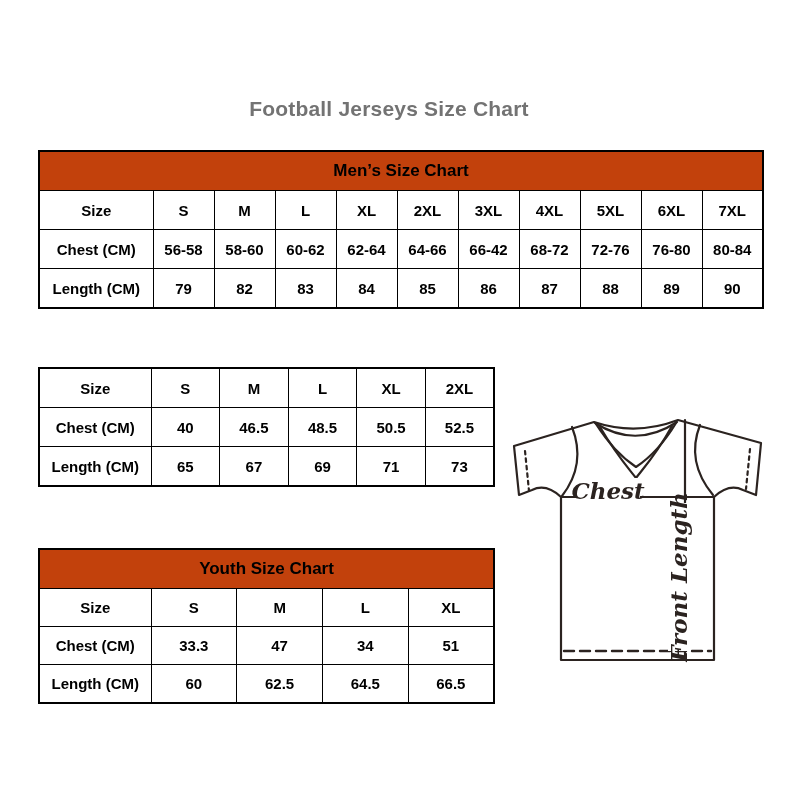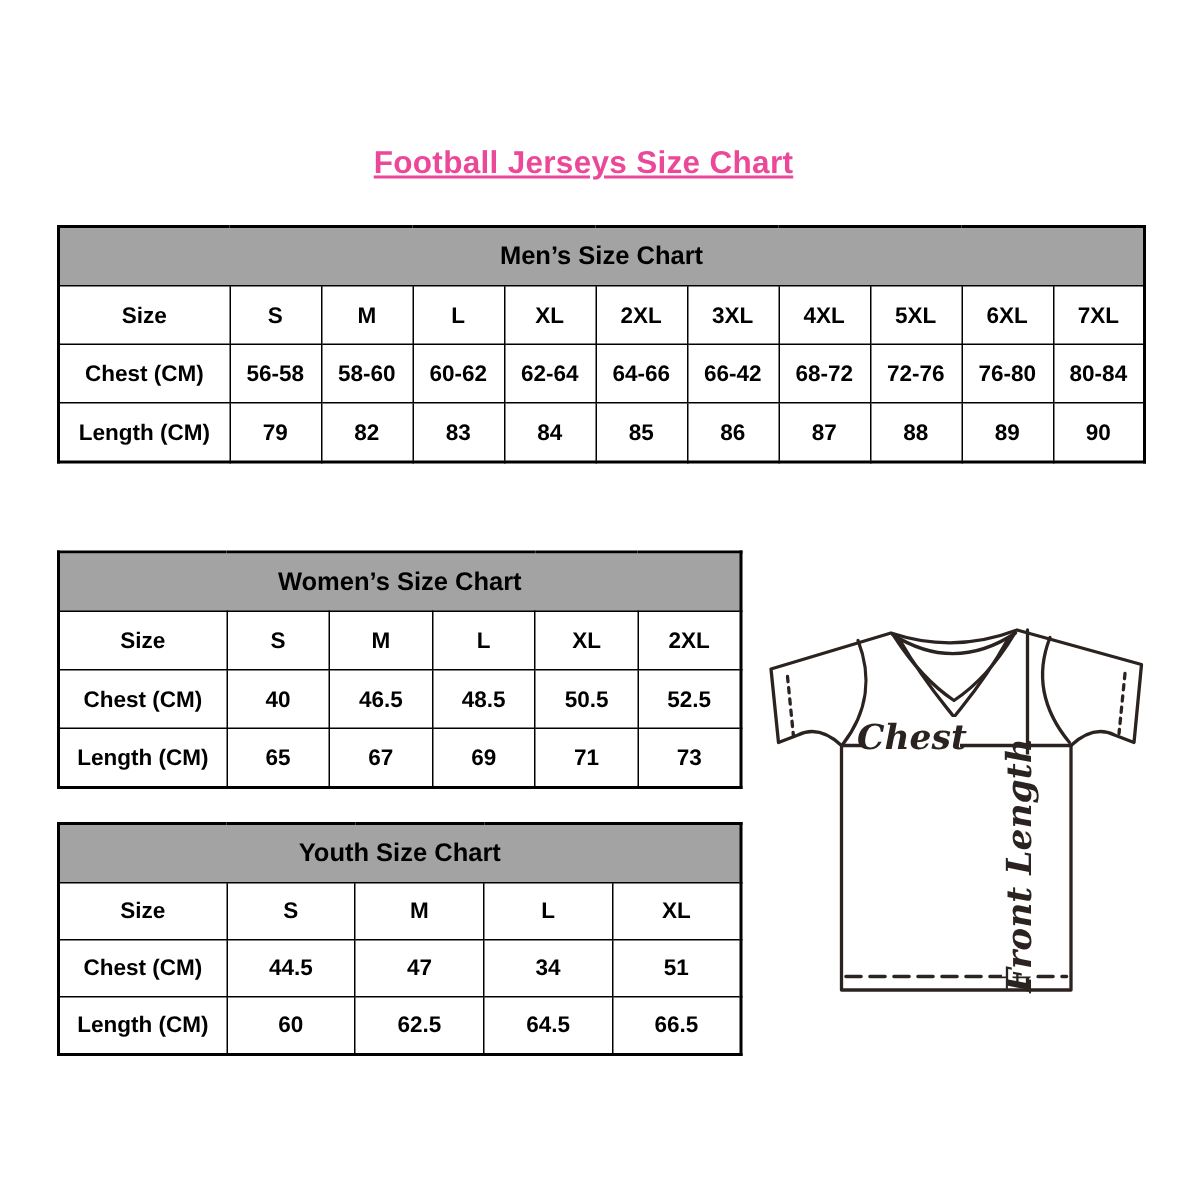--- a/index.html
+++ b/index.html
@@ -7,44 +7,43 @@
     width:800px; height:800px;
     background:#ffffff;
     font-family:"Liberation Sans", sans-serif;
     position:relative;
     overflow:hidden;
   }
   .canvas { position:absolute; inset:0; }
   .title {
     position:absolute; top:97px; left:0; width:778px;
     text-align:center;
-    font-size:21px; font-weight:bold; color:#ec4899;
+    font-size:21px; font-weight:bold; color:#737373;
     letter-spacing:0.2px;
-    text-decoration:underline;
   }
   table.size {
     position:absolute;
     border-collapse:collapse;
     table-layout:fixed;
     border:2px solid #000000;
     background:#ffffff;
   }
   table.size th, table.size td {
     border:1px solid #000000;
     text-align:center;
     vertical-align:middle;
     font-weight:bold;
     color:#000000;
     padding:0;
     overflow:hidden;
     white-space:nowrap;
   }
   table.size td { font-size:15px; height:38px; }
   table.size th.thdr {
-    background:#a3a3a3;
+    background:#c2410c;
     font-size:17px;
     height:38px;
   }
   #mens-table   { left:38px; top:150px; width:726px; }
   #womens-table { left:38px; top:367px; width:457px; }
   #youth-table  { left:38px; top:548px; width:457px; }
   #youth-table td { height:37px; }
   .jersey {
     position:absolute; left:505px; top:412px;
     width:265px; height:252px;
@@ -127,23 +126,20 @@
   <table class="size" id="womens-table">
     <colgroup>
       <col style="width:112px">
       <col>
         <col>
         <col>
         <col>
         <col>
     </colgroup>
     <tbody>
-        <tr>
-      <th class="thdr" colspan="6">Women’s Size Chart</th>
-    </tr>
     <tr>
       <td>Size</td>
       <td>S</td>
       <td>M</td>
       <td>L</td>
       <td>XL</td>
       <td>2XL</td>
     </tr>
     <tr>
       <td>Chest (CM)</td>
@@ -178,21 +174,21 @@
     </tr>
     <tr>
       <td>Size</td>
       <td>S</td>
       <td>M</td>
       <td>L</td>
       <td>XL</td>
     </tr>
     <tr>
       <td>Chest (CM)</td>
-      <td>44.5</td>
+      <td>33.3</td>
       <td>47</td>
       <td>34</td>
       <td>51</td>
     </tr>
     <tr>
       <td>Length (CM)</td>
       <td>60</td>
       <td>62.5</td>
       <td>64.5</td>
       <td>66.5</td>

